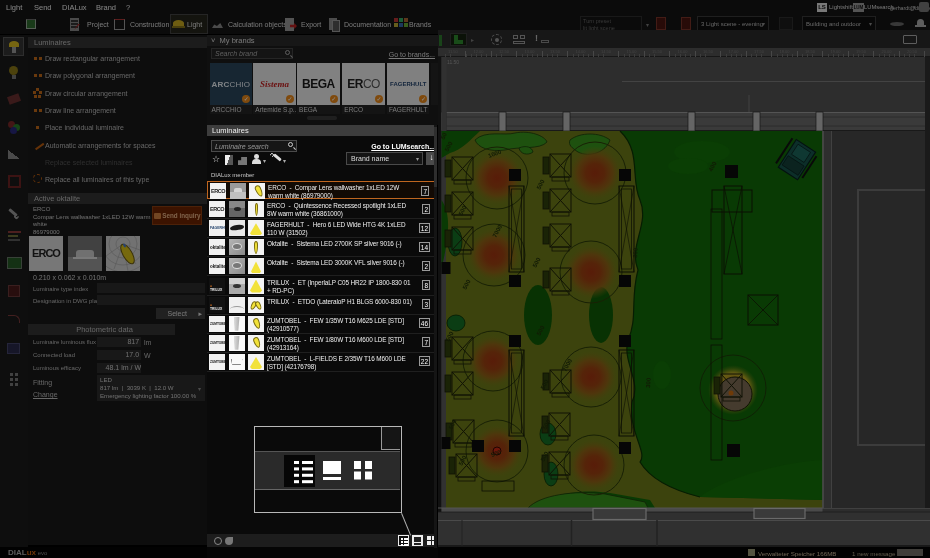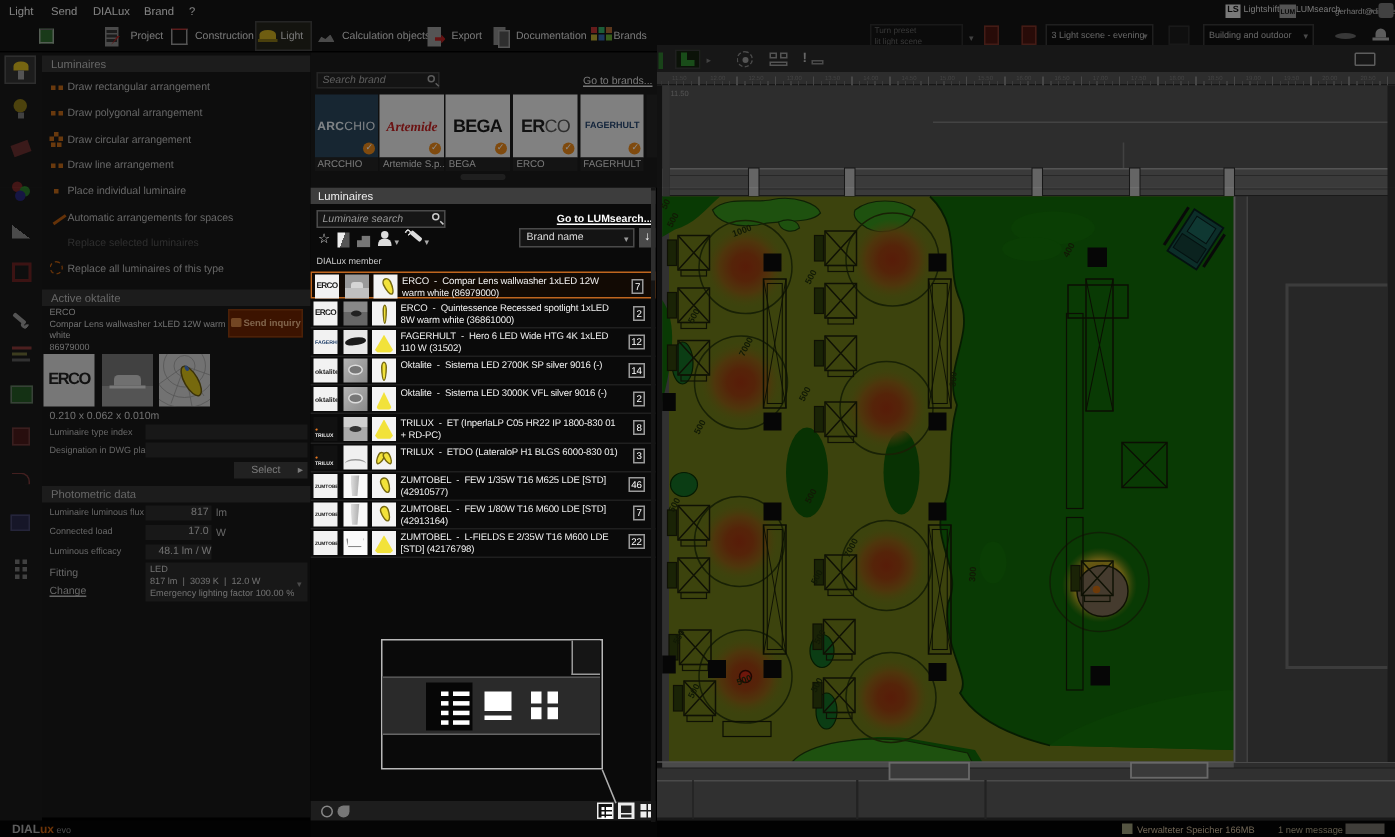--- a/index.html
+++ b/index.html
@@ -146,46 +146,47 @@
     <ellipse cx="21.5" cy="18" rx="4.5" ry="11" fill="#d8c018" stroke="#6a5a10" stroke-width="1" transform="rotate(-30 21.5 18)"></ellipse>
     <ellipse cx="18.5" cy="9.5" rx="1.2" ry="2" fill="#4a78c8" transform="rotate(-30 18.5 9.5)"></ellipse>
   </svg>
 </div>
 <div class="a" style="left:5px;top:239px;color:#ccc;font-size:7px;">0.210 x 0.062 x 0.010m</div>
 <div class="a" style="left:5px;top:251px;color:#bbb;font-size:6px;">Luminaire type index</div>
 <div class="a" style="left:69px;top:248px;width:108px;height:10px;background:#2d2d2d;"></div>
 <div class="a" style="left:5px;top:263px;color:#bbb;font-size:6px;">Designation in DWG plan</div>
 <div class="a" style="left:69px;top:260px;width:108px;height:10px;background:#2d2d2d;"></div>
 <div class="a" style="left:128px;top:273px;width:49px;height:11px;background:#3d3d3d;color:#ddd;font-size:7px;text-align:center;line-height:11px;">Select <span style="float:right;margin-right:3px;">▸</span></div>
-<div class="a hdr" style="left:0;top:289px;width:179px;height:11px;">Photometric data</div>
+<div class="a hdr" style="left:0;top:289px;width:147px;height:11px;text-align:center;">Photometric data</div>
 <div class="a" style="left:5px;top:304px;color:#bbb;font-size:6px;">Luminaire luminous flux</div>
 <div class="a" style="left:69px;top:302px;width:44px;height:10px;background:#2d2d2d;color:#ccc;font-size:7px;text-align:right;line-height:10px;">817&nbsp;</div>
 <div class="a" style="left:116px;top:304px;color:#bbb;font-size:7px;">lm</div>
 <div class="a" style="left:5px;top:317px;color:#bbb;font-size:6px;">Connected load</div>
 <div class="a" style="left:69px;top:315px;width:44px;height:10px;background:#2d2d2d;color:#ccc;font-size:7px;text-align:right;line-height:10px;">17.0&nbsp;</div>
 <div class="a" style="left:116px;top:317px;color:#bbb;font-size:7px;">W</div>
 <div class="a" style="left:5px;top:330px;color:#bbb;font-size:6px;">Luminous efficacy</div>
 <div class="a" style="left:69px;top:328px;width:44px;height:10px;background:#2d2d2d;color:#ccc;font-size:7px;text-align:right;line-height:10px;">48.1 lm / W</div>
 <div class="a" style="left:5px;top:344px;color:#bbb;font-size:7px;">Fitting</div>
 <div class="a" style="left:5px;top:356px;color:#bbb;font-size:7px;text-decoration:underline;">Change</div>
 <div class="a" style="left:69px;top:340px;width:108px;height:26px;background:#2d2d2d;color:#ccc;font-size:6.1px;line-height:8px;padding:1px 3px;white-space:nowrap;overflow:hidden;">LED<br>817 lm&nbsp; |&nbsp; 3039 K&nbsp; |&nbsp; 12.0 W<br>Emergency lighting factor&nbsp;100.00 %</div>
 <div class="a" style="left:170px;top:350px;color:#888;font-size:6px;">▾</div>
 </div>
 
 <div class="a" id="brands" style="left:207px;top:35px;width:231px;height:90px;background:#1c1c1c;">
+<div class="a" style="left:0;top:0;width:231px;height:11px;background:#2b2b2b;color:#ddd;font-size:7.5px;line-height:11px;"><span style="margin-left:4px;">˅&nbsp; My brands</span></div>
 <div class="a" style="left:4px;top:13px;width:82px;height:11px;background:#252525;border:1px solid #444;color:#aaa;font-size:7px;font-style:italic;line-height:10px;padding-left:3px;">Search brand</div>
 <div class="a" style="left:78px;top:15px;width:5px;height:5px;border:1px solid #aaa;border-radius:50%;"></div>
     <div class="a" style="left:83px;top:21px;width:3px;height:1px;background:#aaa;transform:rotate(45deg);"></div>
 <div class="a" style="left:0;top:16px;width:228px;color:#ddd;font-size:7px;text-align:right;text-decoration:underline;">Go to brands...</div>
 <div class="brandtile" style="left:2.6px;background:#2a465c;">
       <span class="bt" style="color:#e8eef4;font-size:8px;letter-spacing:0.2px;"><b>ARC</b>CHIO</span>
       <i class="chk">✓</i>
     </div>
 <div class="brandtile" style="left:46.3px;background:#e9e9e9;">
-      <span class="bt" style="color:#c32222;font-size:9px;font-style:italic;font-weight:bold;font-family:'Liberation Serif',serif;">Artemide</span>
+      <span class="bt" style="color:#c32222;font-size:9px;font-style:italic;font-weight:bold;font-family:'Liberation Serif',serif;">Sistema</span>
       <i class="chk">✓</i>
     </div>
 <div class="brandtile" style="left:90.1px;background:#ececec;">
       <span class="bt" style="color:#1a1a1a;font-size:12px;font-weight:bold;letter-spacing:-0.5px;">BEGA</span>
       <i class="chk">✓</i>
     </div>
 <div class="brandtile" style="left:135.3px;background:#ececec;">
       <span class="bt" style="color:#222;font-size:12px;letter-spacing:-0.5px;"><b>ER</b><span style="color:#555;">CO</span></span>
       <i class="chk">✓</i>
     </div>

